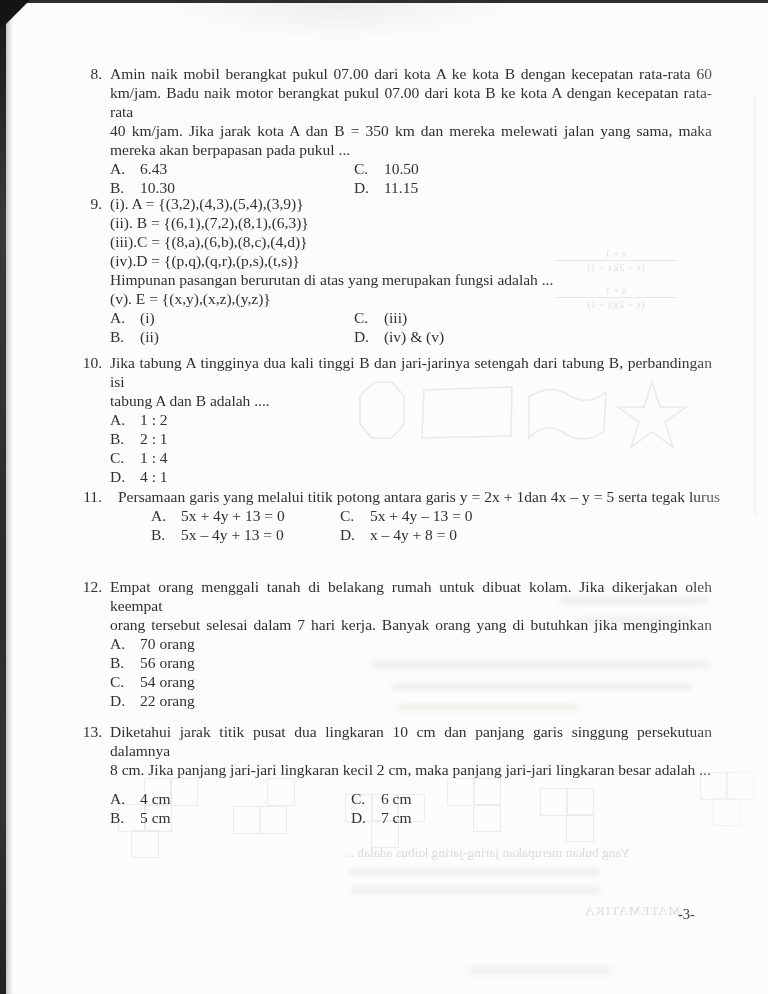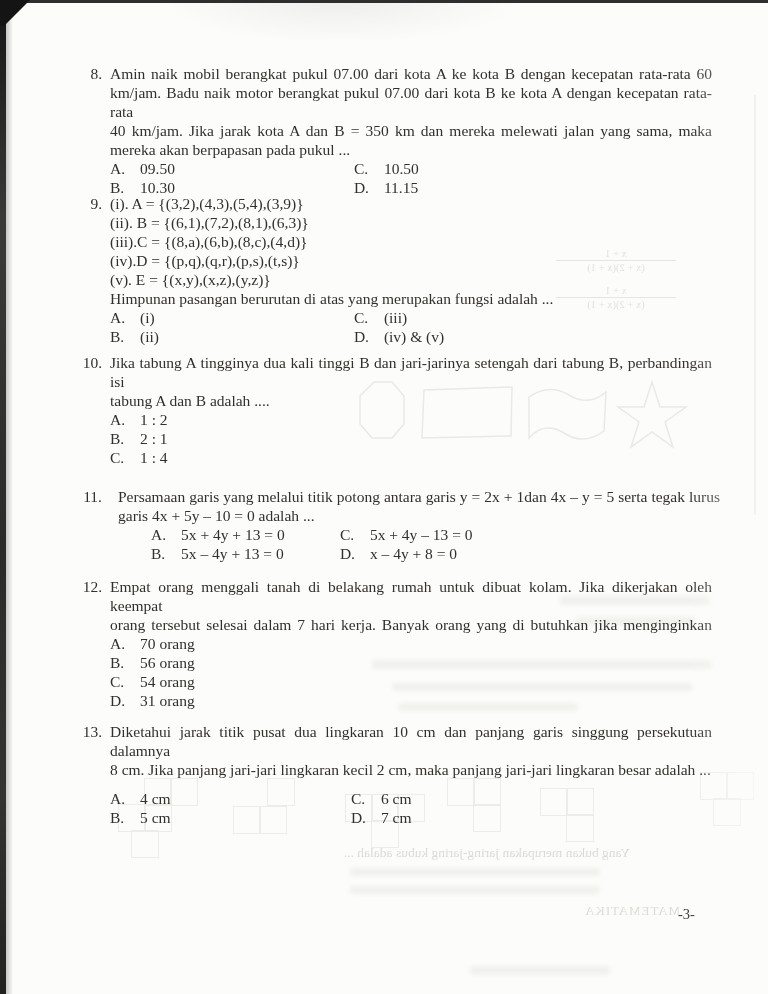--- a/index.html
+++ b/index.html
@@ -108,86 +108,86 @@
   <div class="smudge" style="left:470px;top:966px;width:140px;height:9px;"></div>
 
   <section class="q" style="top:64px;">
     <div class="qnum">8.</div>
     <div class="qbody">
       <div class="ln j">Amin naik mobil berangkat pukul 07.00 dari kota A ke kota B dengan kecepatan rata-rata 60</div>
       <div class="ln j">km/jam.  Badu naik motor berangkat pukul 07.00 dari kota B ke kota A dengan kecepatan rata-rata</div>
       <div class="ln j">40 km/jam.  Jika jarak kota A dan B = 350 km dan mereka melewati jalan yang sama, maka</div>
       <div class="ln">mereka akan berpapasan pada pukul ...</div>
       <div class="opt-row">
-        <span class="opt w240"><span class="ol">A.</span><span class="ot">09.50</span></span>
+        <span class="opt w240"><span class="ol">A.</span><span class="ot">6.43</span></span>
         <span class="opt"><span class="ol">C.</span><span class="ot">10.50</span></span>
       </div>
       <div class="opt-row">
         <span class="opt w240"><span class="ol">B.</span><span class="ot">10.30</span></span>
         <span class="opt"><span class="ol">D.</span><span class="ot">11.15</span></span>
       </div>
     </div>
   </section>
 
   <section class="q" style="top:194px;">
     <div class="qnum">9.</div>
     <div class="qbody">
       <div class="ln">(i).  A = {(3,2),(4,3),(5,4),(3,9)}</div>
       <div class="ln">(ii). B = {(6,1),(7,2),(8,1),(6,3)}</div>
       <div class="ln">(iii).C = {(8,a),(6,b),(8,c),(4,d)}</div>
       <div class="ln">(iv).D = {(p,q),(q,r),(p,s),(t,s)}</div>
+      <div class="ln">Himpunan pasangan berurutan di atas yang merupakan fungsi adalah ...</div>
       <div class="ln">(v).  E = {(x,y),(x,z),(y,z)}</div>
-      <div class="ln">Himpunan pasangan berurutan di atas yang merupakan fungsi adalah ...</div>
       <div class="opt-row">
         <span class="opt w240"><span class="ol">A.</span><span class="ot">(i)</span></span>
         <span class="opt"><span class="ol">C.</span><span class="ot">(iii)</span></span>
       </div>
       <div class="opt-row">
         <span class="opt w240"><span class="ol">B.</span><span class="ot">(ii)</span></span>
         <span class="opt"><span class="ol">D.</span><span class="ot">(iv) &amp; (v)</span></span>
       </div>
     </div>
   </section>
 
   <section class="q" style="top:353px;justify-content:space-between;">
     <div class="qnum">10.</div>
     <div class="qbody">
       <div class="ln j">Jika tabung A tingginya dua kali tinggi B dan jari-jarinya setengah dari tabung B, perbandingan isi</div>
       <div class="ln">tabung A dan B adalah ....</div>
       <div class="opt-row"><span class="opt"><span class="ol">A.</span><span class="ot">1 : 2</span></span></div>
       <div class="opt-row"><span class="opt"><span class="ol">B.</span><span class="ot">2 : 1</span></span></div>
       <div class="opt-row"><span class="opt"><span class="ol">C.</span><span class="ot">1 : 4</span></span></div>
+      <div class="opt-row"><span class="opt"><span class="ol">D.</span><span class="ot">4 : 1</span></span></div>
     </div>
   </section>
 
   <section class="q" style="top:487px;gap:8px;">
     <div class="qnum">11.</div>
     <div class="qbody">
       <div class="ln j">Persamaan garis yang melalui titik potong antara garis y = 2x + 1dan 4x – y = 5 serta tegak lurus</div>
-      <div class="ln">garis 4x + 5y – 10 = 0 adalah ...</div>
       <div class="opt-row">
         <span class="opt w185"><span class="ol">A.</span><span class="ot">5x + 4y + 13 = 0</span></span>
         <span class="opt"><span class="ol">C.</span><span class="ot">5x + 4y – 13 = 0</span></span>
       </div>
       <div class="opt-row">
         <span class="opt w185"><span class="ol">B.</span><span class="ot">5x – 4y + 13 = 0</span></span>
         <span class="opt"><span class="ol">D.</span><span class="ot">x – 4y + 8 = 0</span></span>
       </div>
     </div>
   </section>
 
   <section class="q" style="top:577px;">
     <div class="qnum">12.</div>
     <div class="qbody">
       <div class="ln j">Empat orang menggali tanah di belakang rumah untuk dibuat kolam. Jika dikerjakan oleh keempat</div>
       <div class="ln j">orang tersebut selesai dalam 7 hari kerja. Banyak orang yang di butuhkan jika menginginkan</div>
       <div class="opt-row"><span class="opt"><span class="ol">A.</span><span class="ot">70 orang</span></span></div>
       <div class="opt-row"><span class="opt"><span class="ol">B.</span><span class="ot">56 orang</span></span></div>
       <div class="opt-row"><span class="opt"><span class="ol">C.</span><span class="ot">54 orang</span></span></div>
-      <div class="opt-row"><span class="opt"><span class="ol">D.</span><span class="ot">31 orang</span></span></div>
+      <div class="opt-row"><span class="opt"><span class="ol">D.</span><span class="ot">22 orang</span></span></div>
     </div>
   </section>
 
   <section class="q" style="top:722px;">
     <div class="qnum">13.</div>
     <div class="qbody">
       <div class="ln j">Diketahui jarak titik pusat dua lingkaran 10 cm dan panjang garis singgung persekutuan dalamnya</div>
       <div class="ln">8 cm.  Jika panjang jari-jari lingkaran kecil 2 cm, maka panjang jari-jari lingkaran besar adalah ...</div>
       <div class="opt-row" style="margin-top:10px;">
         <span class="opt w237"><span class="ol">A.</span><span class="ot">4 cm</span></span>

